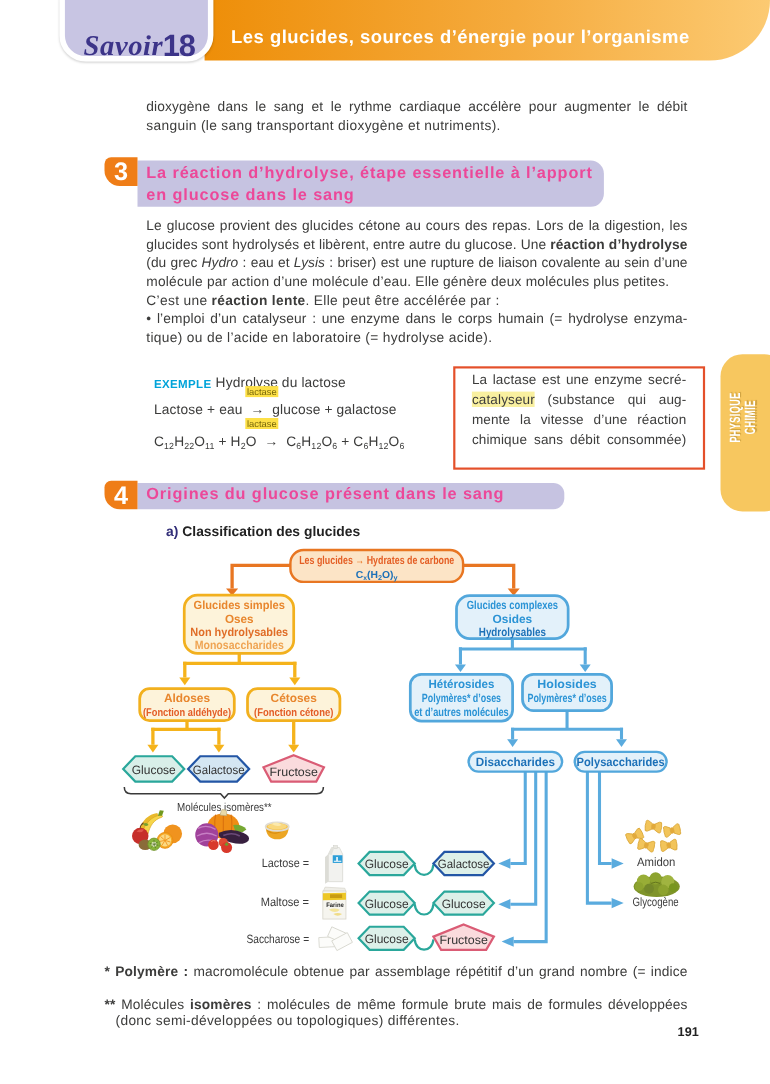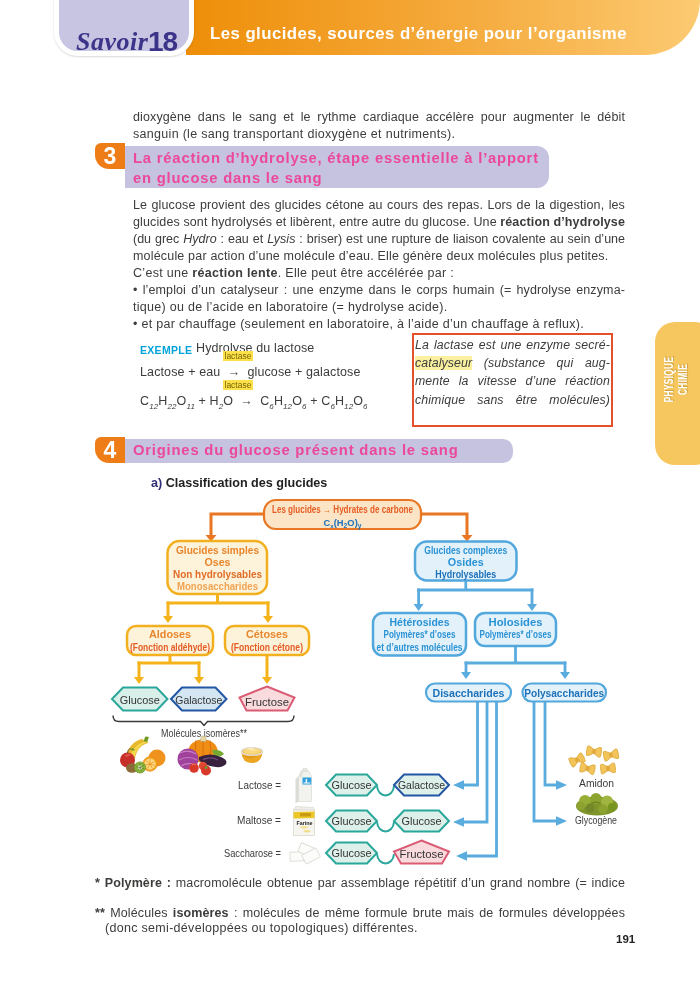--- a/index.html
+++ b/index.html
@@ -17,42 +17,42 @@
          box-shadow:0 1px 2px rgba(0,0,0,0.15);}
   #badge .savoir{position:absolute;left:17px;top:36px;color:#3c3489;
         font-family:"Liberation Serif",serif;font-style:italic;font-weight:bold;
         font-size:26px;letter-spacing:0.5px;}
   #badge .num{position:absolute;left:89px;top:35px;color:#3c3489;
         font-weight:bold;font-size:28px;letter-spacing:-1px;}
   
   .body-txt{font-size:12.5px;line-height:17px;letter-spacing:0.12px;}
   .jl{text-align:justify;text-align-last:justify;}
   .ls3{letter-spacing:0.3px;}
-  #p1{left:133px;top:89px;width:492px;margin-top:20px;}
+  #p1{left:133px;top:89px;width:492px;}
   
   .secband{background:#c6c3e1;}
   #band3{left:125px;top:146px;width:424px;height:42px;border-radius:0 12px 12px 0;}
   #num3{left:95px;top:143px;width:30px;height:26px;background:#ef7d17;
         border-radius:6px 0 0 14px;color:#fff;font-weight:bold;font-size:23px;
         text-align:center;line-height:26px;}
   .sechead{color:#ec4899;font-weight:bold;font-size:14.8px;line-height:19.5px;letter-spacing:0.8px;}
   #h3txt{left:133px;top:149px;width:440px;}
   #p2{left:133px;top:197px;width:492px;}
   
   #exlabel{left:140px;top:344px;color:#00a3d9;font-weight:bold;font-size:10.5px;letter-spacing:0.3px;}
   #extitle{left:196px;top:341px;font-size:12.5px;letter-spacing:0.12px;}
   .lactase{background:#fde047;color:#77660a;font-size:8.5px;font-weight:normal;padding:0 1.5px;letter-spacing:0;}
   #lac1{left:223px;top:351px;}
   #exline1{left:140px;top:364.5px;font-size:12.5px;letter-spacing:0.12px;}
   #lac2{left:223px;top:380px;}
   #exline2{left:140px;top:394px;font-size:12.5px;letter-spacing:0.12px;}
-  sub{font-size:8px;font-style:italic;}
+  sub{font-size:8px;}
   
   #redbox{left:412px;top:333px;width:195px;height:88px;border:2px solid #e4502a;
-          padding:1px 1px;font-size:12.3px;line-height:18.2px;letter-spacing:0.12px;font-style:italic;}
+          padding:1px 15px;font-size:12.3px;line-height:18.2px;letter-spacing:0.12px;}
   #redbox div{text-align:justify;text-align-last:justify;}
   .hl{background:#f9f0a0;}
   
   #tab{left:655px;top:322px;width:60px;height:143px;background:#f7c75f;border-radius:20px;}
   #tab span{position:absolute;left:-40px;top:44px;width:120px;
        transform:rotate(-90deg) scaleX(0.62);color:#fff;font-weight:bold;font-size:13.5px;
        text-align:center;line-height:13.5px;letter-spacing:0.5px;
        text-shadow:1.5px 1.5px 1px rgba(170,130,40,0.55);}
   
   #band4{left:125px;top:439px;width:388px;height:24px;border-radius:0 10px 10px 0;}
@@ -90,35 +90,34 @@
   <div class="abs sechead" id="h3txt">La réaction d’hydrolyse, étape essentielle à l’apport<br>en glucose dans le sang</div>
 
   <div class="abs body-txt" id="p2">
     <div class="jl">Le glucose provient des glucides cétone au cours des repas. Lors de la digestion, les</div>
     <div class="jl">glucides sont hydrolysés et libèrent, entre autre du glucose. Une <b>réaction d’hydrolyse</b></div>
     <div class="jl" style="letter-spacing:0">(du grec <i>Hydro</i>&nbsp;: eau et <i>Lysis</i>&nbsp;: briser) est une rupture de liaison covalente au sein d’une</div>
     <div style="letter-spacing:0.18px">molécule par action d’une molécule d’eau. Elle génère deux molécules plus petites.</div>
     <div class="ls3">C’est une <b>réaction lente</b>. Elle peut être accélérée par&nbsp;:</div>
     <div class="jl">•&nbsp;l’emploi d’un catalyseur&nbsp;: une enzyme dans le corps humain (=&nbsp;hydrolyse enzyma-</div>
     <div class="ls3">tique) ou de l’acide en laboratoire (=&nbsp;hydrolyse acide).</div>
-    <div class="ls3">•&nbsp;et par chauffage (seulement en laboratoire, à l’aide d’un chauffage à reflux).</div>
   </div>
 
   <div class="abs" id="exlabel">EXEMPLE</div>
   <div class="abs" id="extitle">Hydrolyse du lactose</div>
   <div class="abs lactase" id="lac1">lactase</div>
   <div class="abs" id="exline1">Lactose + eau&nbsp;&nbsp;→&nbsp;&nbsp;glucose + galactose</div>
   <div class="abs lactase" id="lac2">lactase</div>
   <div class="abs" id="exline2">C<sub>12</sub>H<sub>22</sub>O<sub>11</sub> + H<sub>2</sub>O&nbsp;&nbsp;→&nbsp;&nbsp;C<sub>6</sub>H<sub>12</sub>O<sub>6</sub> + C<sub>6</sub>H<sub>12</sub>O<sub>6</sub></div>
 
   <div class="abs" id="redbox">
     <div>La lactase est une enzyme secré-</div>
     <div><span class="hl">catalyseur</span> (substance qui aug-</div>
     <div>mente la vitesse d’une réaction</div>
-    <div>chimique sans être molécules)</div>
+    <div>chimique sans débit consommée)</div>
   </div>
 
   <div class="abs" id="tab">
     <span>PHYSIQUE<br>CHIMIE</span>
   </div>
 
   <div class="abs secband" id="band4"></div>
   <div class="abs" id="num4">4</div>
   <div class="abs sechead" id="h4txt">Origines du glucose présent dans le sang</div>
   <div class="abs" id="suba"><b>a)</b> Classification des glucides</div>

